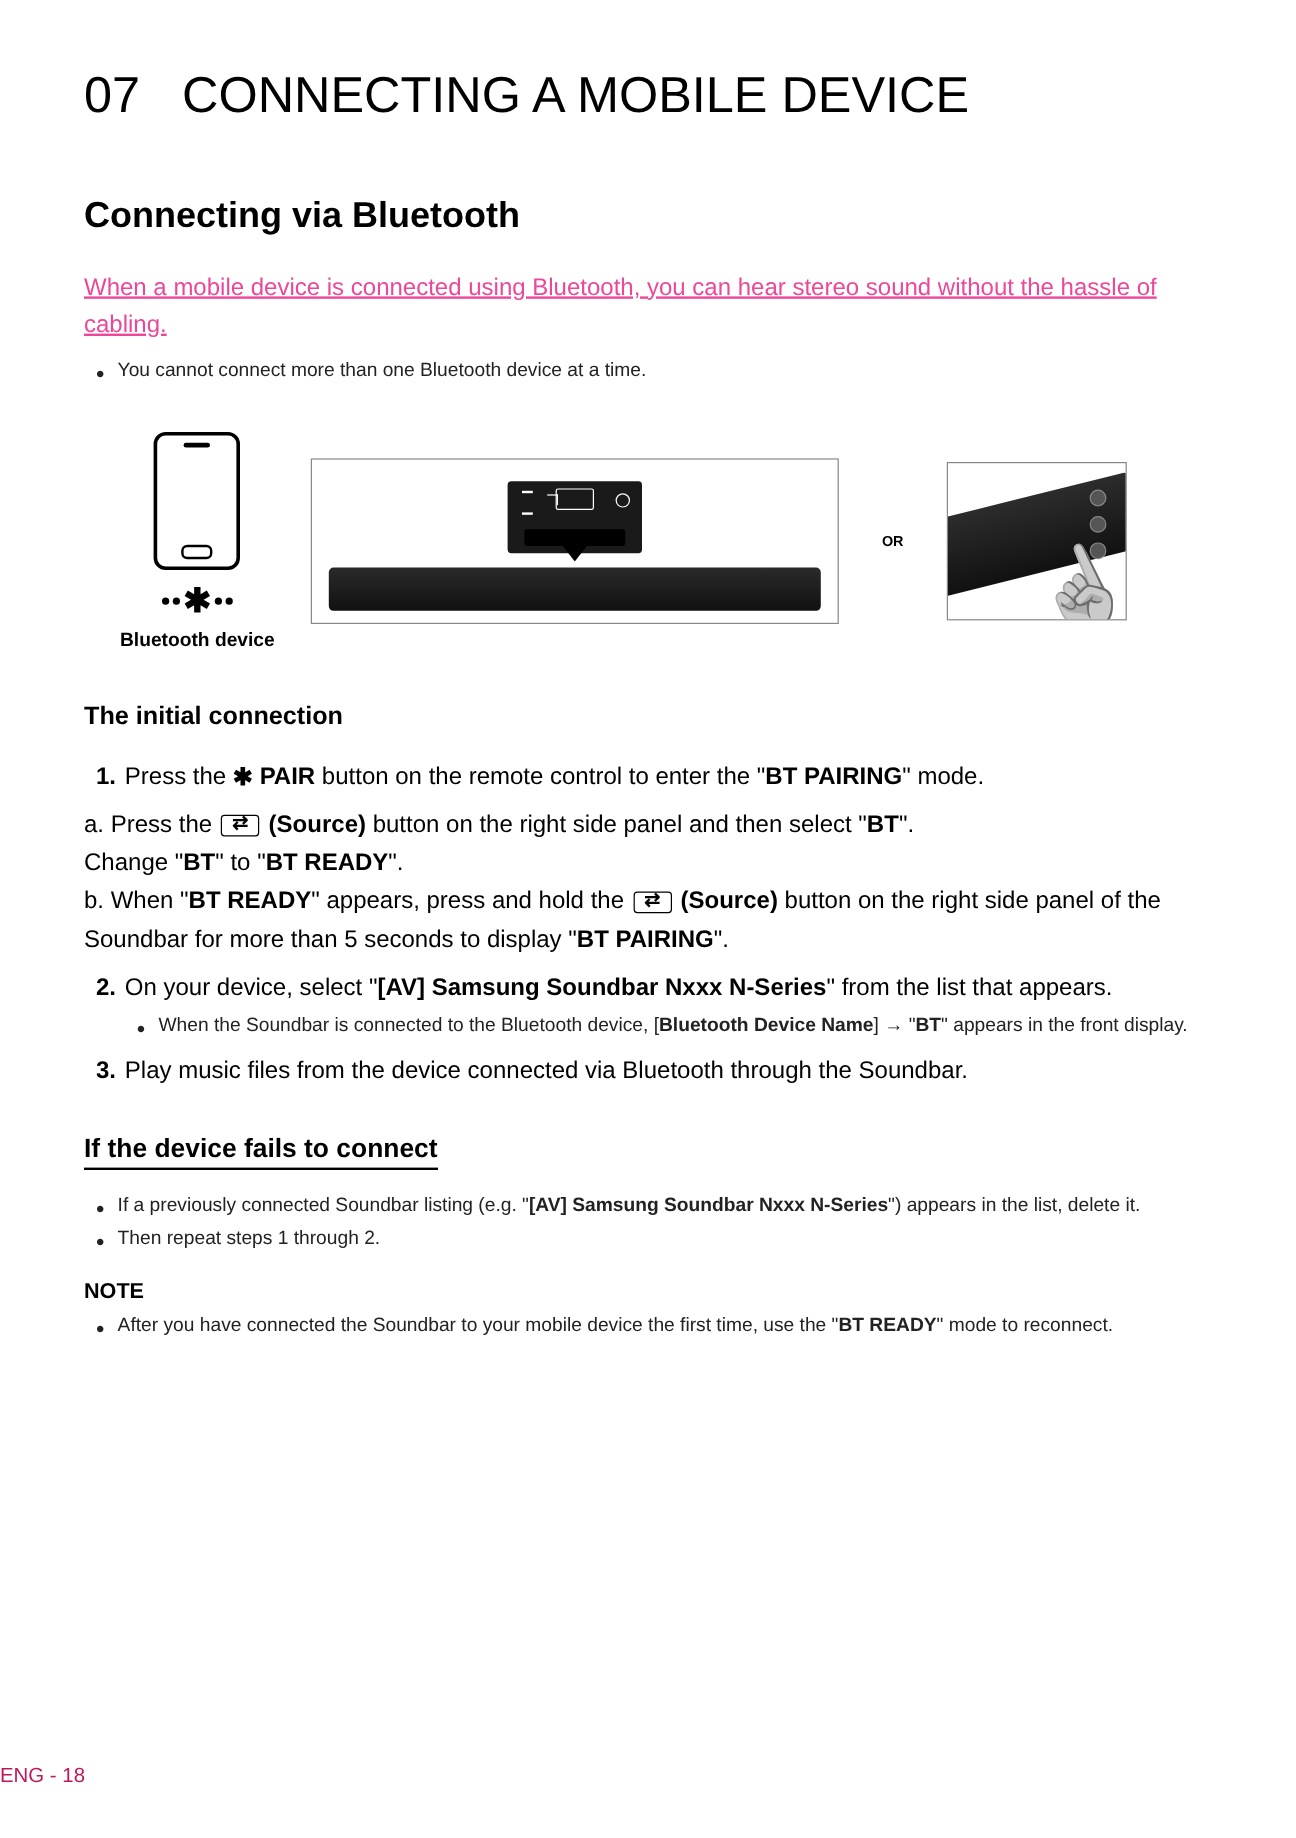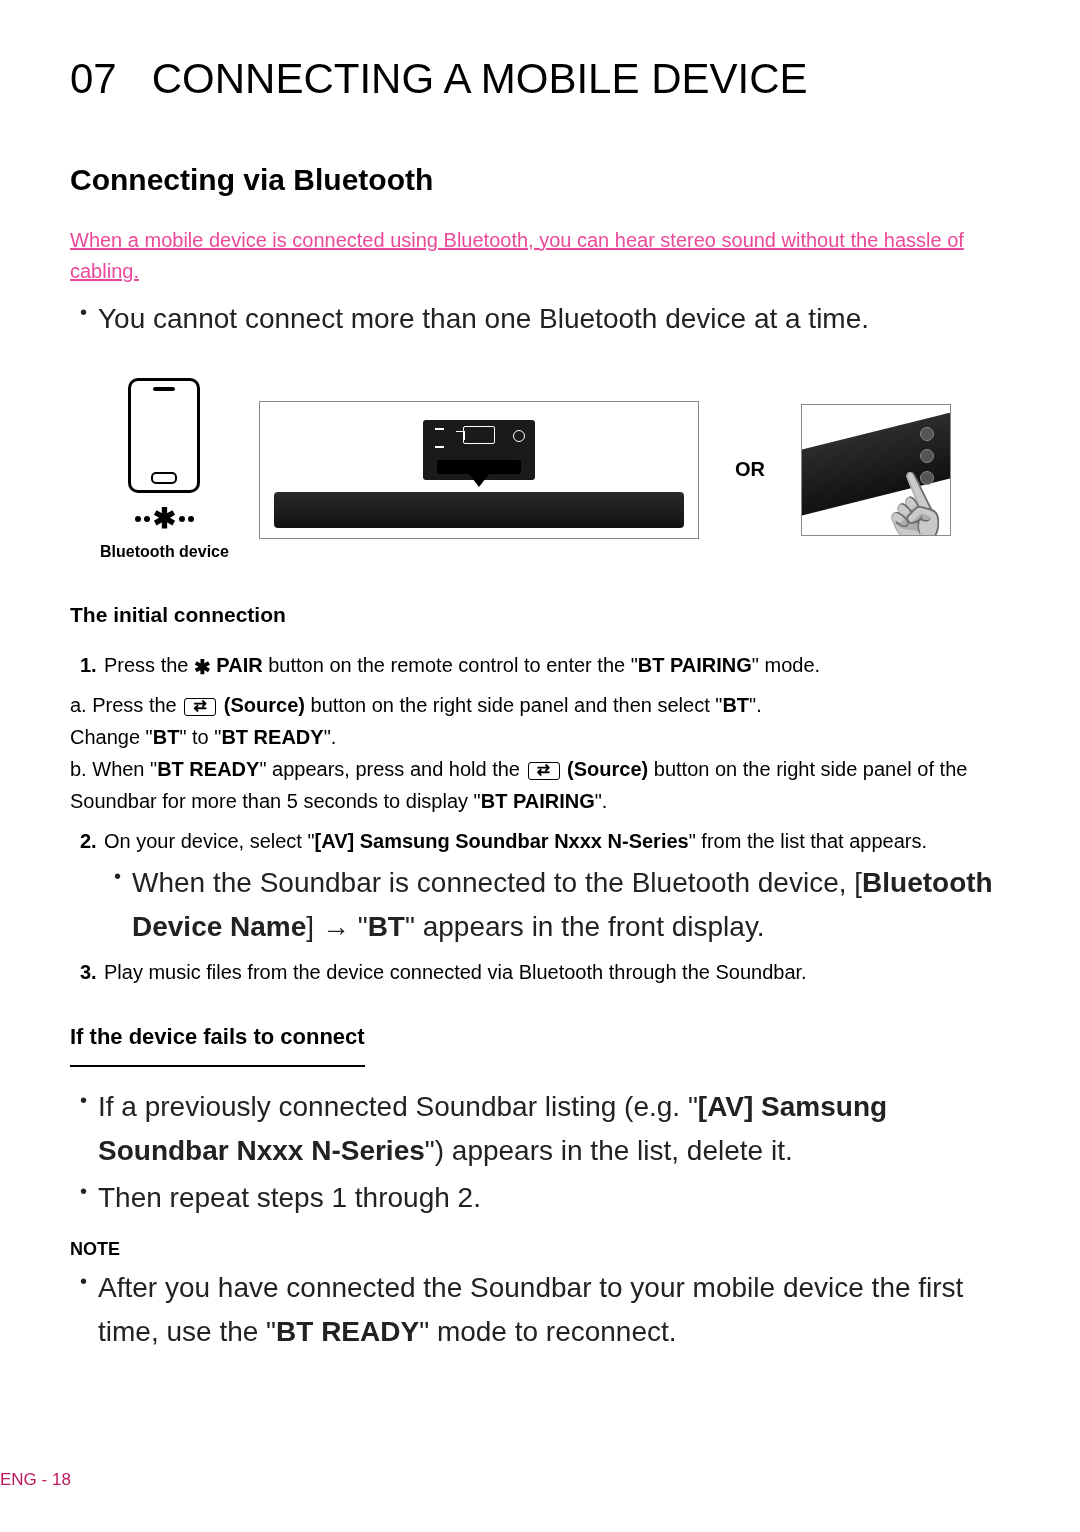--- a/index.html
+++ b/index.html
@@ -29,21 +29,21 @@
     color: #ec4899;
     margin-bottom: 10px;
     text-decoration: underline;
   }
   .bullet-list {
     list-style: none;
     padding-left: 28px;
   }
   .bullet-list li {
     position: relative;
-    font-size: 28px;
+    font-size: 16px;
     line-height: 1.55;
     color: #222;
     margin-bottom: 4px;
   }
   .bullet-list li::before {
     content: "•";
     position: absolute;
     left: -18px;
     top: 0;
     font-size: 20px;
@@ -151,21 +151,21 @@
   .soundbar-connector {
     position: absolute;
     left: 50%; top: 72px;
     transform: translateX(-50%);
     width: 0; height: 0;
     border-left: 10px solid transparent;
     border-right: 10px solid transparent;
     border-top: 13px solid #000;
   }
   .or-label {
-    font-size: 20px;
+    font-size: 12px;
     font-weight: 700;
     margin: 0 6px;
   }
   .side-panel-block {
     border: 1.5px solid #888;
     padding: 10px;
     position: relative;
     width: 150px;
     height: 132px;
     overflow: hidden;
@@ -196,21 +196,21 @@
   .subheading {
     font-size: 21px;
     font-weight: 700;
     margin-bottom: 22px;
   }
   .subheading-underline {
     font-size: 22px;
     font-weight: 700;
     border-bottom: 2px solid #000;
     display: inline-block;
-    padding-bottom: 15px;
+    padding-bottom: 3px;
     margin: 28px 0 18px 0;
   }
   ol.steps { list-style: none; padding-left: 10px; }
   ol.steps > li {
     font-size: 20px;
     line-height: 1.6;
     margin-bottom: 8px;
     padding-left: 24px;
     position: relative;
   }

